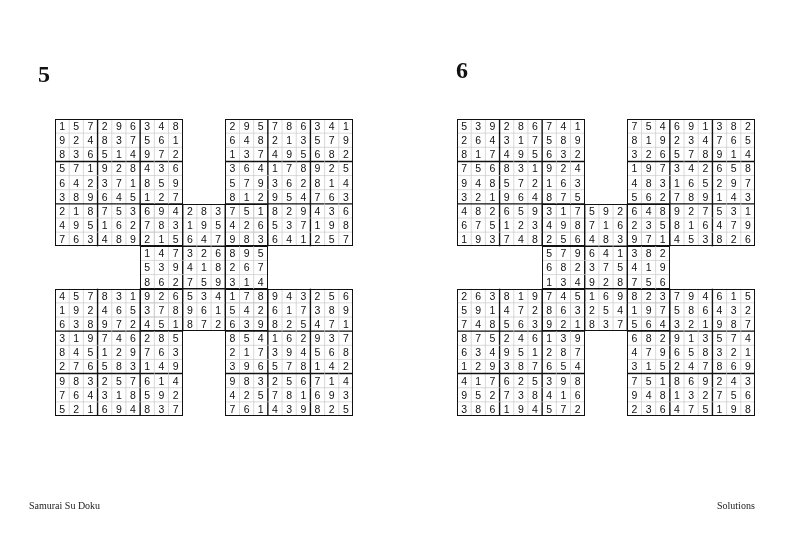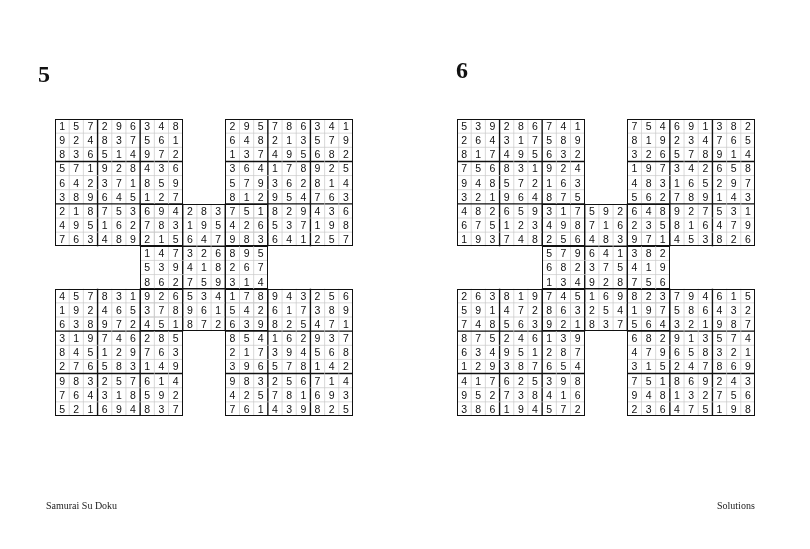--- a/index.html
+++ b/index.html
@@ -944,14 +944,14 @@
     <div class="cell" style="left: 255.429px; top: 282.857px;">1</div>
     <div class="cell" style="left: 269.619px; top: 282.857px;">9</div>
     <div class="cell" style="left: 283.81px; top: 282.857px;">8</div>
     <div class="sub" style="left: 0px; top: 0px; width: 127.714px; height: 127.286px;"></div>
     <div class="sub" style="left: 170.286px; top: 0px; width: 127.714px; height: 127.286px;"></div>
     <div class="sub" style="left: 85.1429px; top: 84.8571px; width: 127.714px; height: 127.286px;"></div>
     <div class="sub" style="left: 0px; top: 169.714px; width: 127.714px; height: 127.286px;"></div>
     <div class="sub" style="left: 170.286px; top: 169.714px; width: 127.714px; height: 127.286px;"></div>
   </div>
 
-<div class="footer" style="left:46px;">Samurai Su Doku</div>
+<div class="footer" style="left:29px;">Samurai Su Doku</div>
 <div class="footer" style="left:717px;">Solutions</div>
 
 </body></html>

